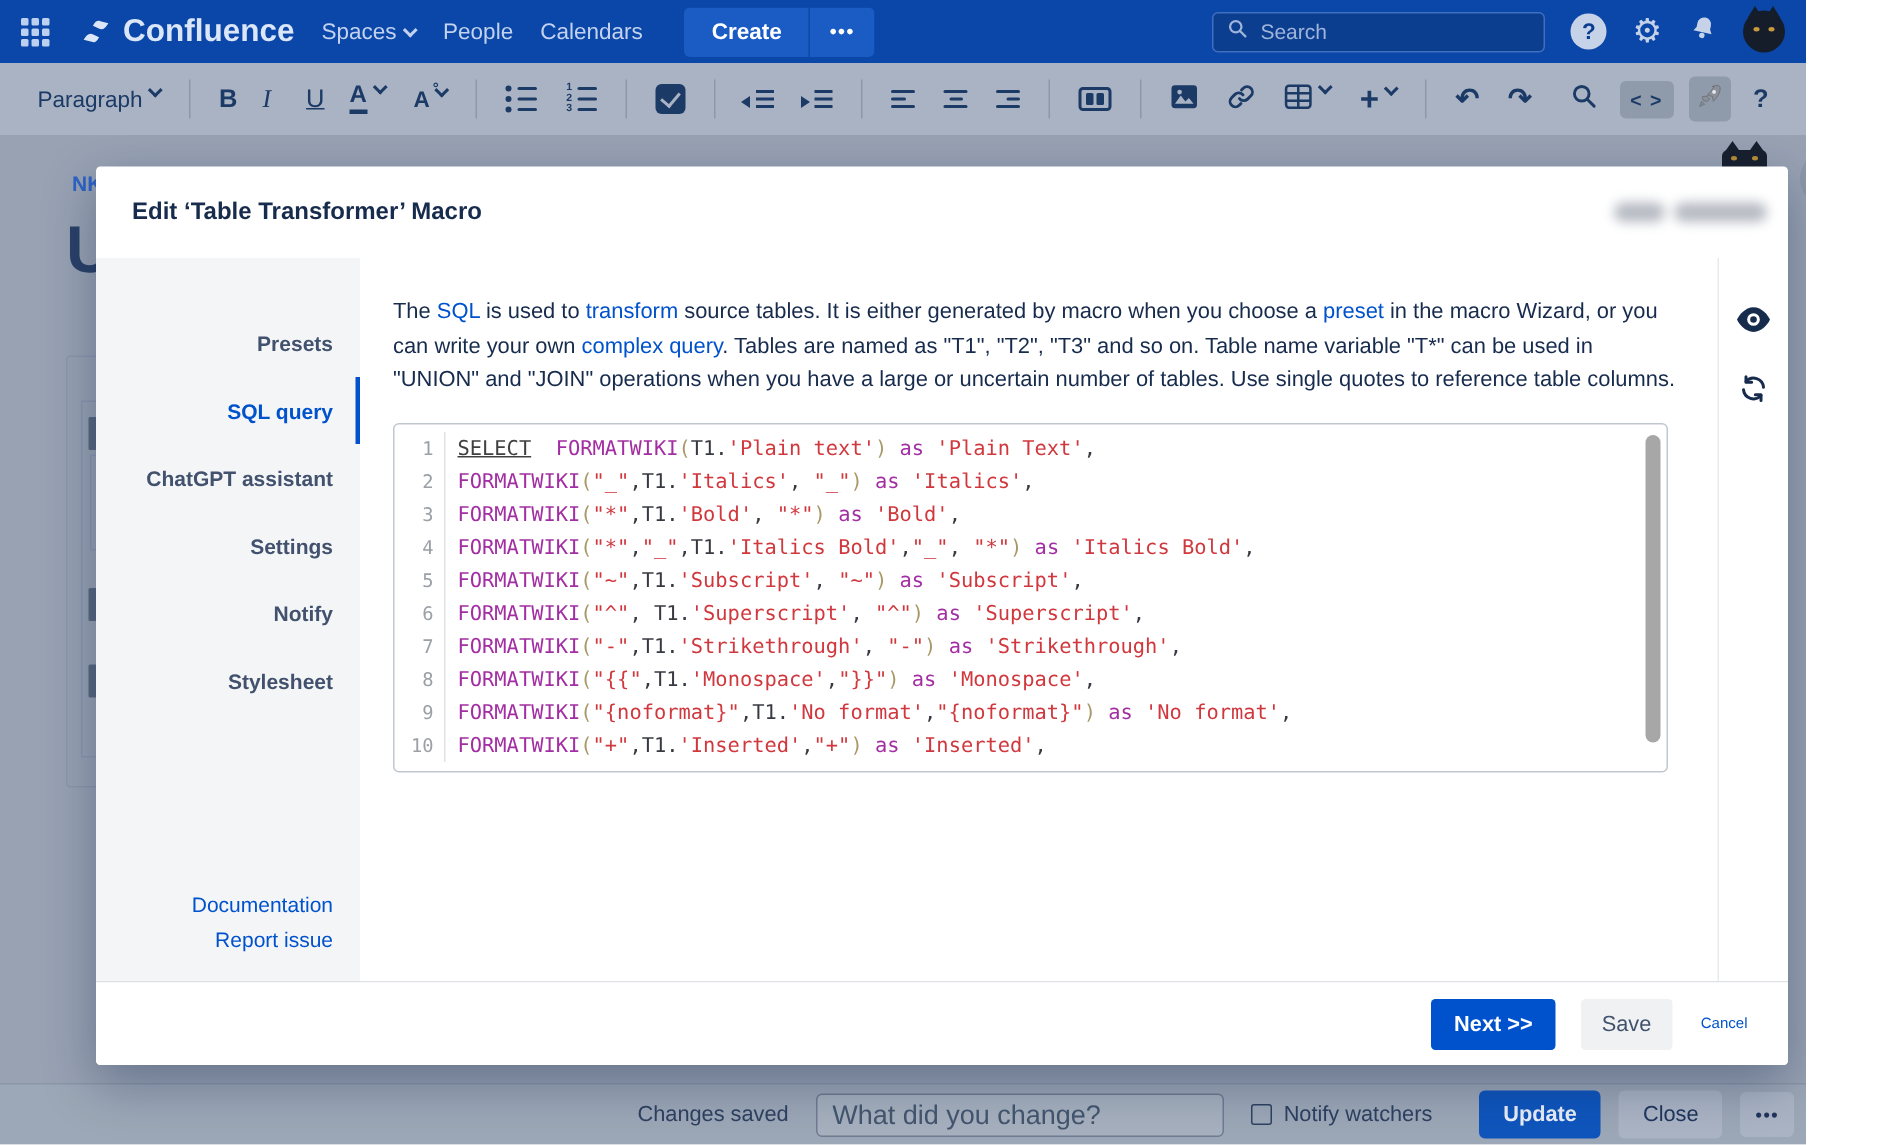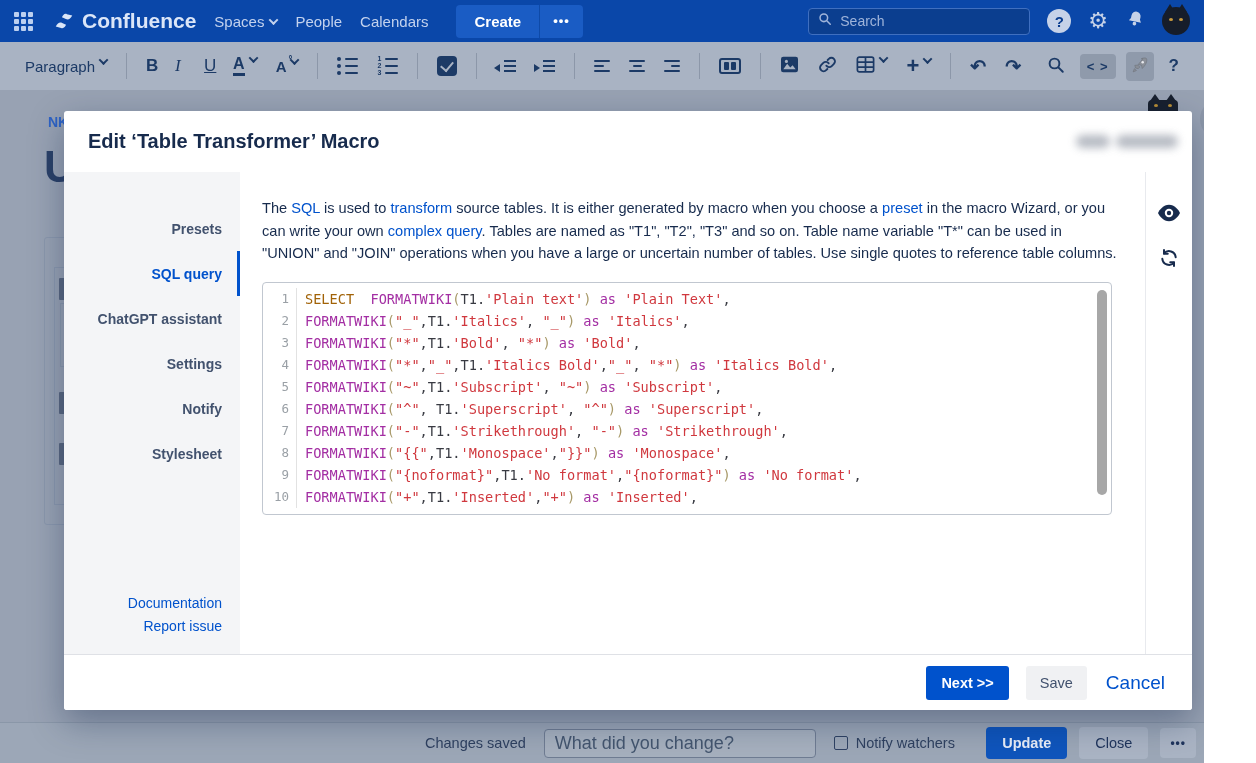--- a/index.html
+++ b/index.html
@@ -93,53 +93,53 @@
   .cat-peek i, .cat-peek b { position:absolute; top:4px; width:4px; height:3px; background:#b98e35; border-radius:50%; }
   .cat-peek i { left:6px; } .cat-peek b { right:6px; }
   .plus-fab { position:absolute; left:1200px; top:99px; width:40px; height:40px; border-radius:50%;
               background:#8d98a9; color:#313f58; font-size:27px; font-weight:bold; display:flex; align-items:center;
               justify-content:center; cursor:pointer; }
 
   
   .modal { position:absolute; left:64px; top:111px; width:1128px; height:599px; background:#fff;
            border-radius:3px; box-shadow:0 12px 34px rgba(9,30,66,0.35); z-index:10; display:flex; flex-direction:column; }
   .modal-header { height:61px; display:flex; align-items:center; padding:0 24px; position:relative; }
-  .modal-title { font-size:20px; font-weight:bold; color:#172b4d; }
+  .modal-title { font-size:16px; font-weight:bold; color:#172b4d; }
   .redact { position:absolute; right:14px; top:24px; display:flex; gap:6px; filter:blur(4px); opacity:.85; }
   .redact i { height:13px; background:#a9aeb8; border-radius:7px; display:block; }
   .modal-body { flex:1; display:flex; min-height:0; }
   .m-sidebar { width:176px; background:#f4f5f7; padding-top:34px; position:relative; }
   .side-item { height:45px; display:flex; align-items:center; justify-content:flex-end; padding-right:18px;
                font-size:14px; font-weight:bold; color:#42526e; cursor:pointer; }
   .side-item.active { color:#0052cc; box-shadow:inset -3px 0 0 #0052cc; }
   .side-links { position:absolute; bottom:16px; right:18px; text-align:right; }
   .side-links a { display:block; color:#0052cc; font-size:14px; line-height:23px; text-decoration:none; cursor:pointer; }
   .m-main { flex:1; padding:25px 22px 0 22px; min-width:0; }
   .desc { font-size:14.6px; line-height:22.5px; color:#172b4d; max-width:872px; }
   .desc a { color:#0052cc; text-decoration:none; cursor:pointer; }
   .code-wrap { margin-top:17px; width:850px; border:1px solid #c1c7d0; border-radius:4px; background:#fff;
                padding:5px 0 6px 0; position:relative; }
   .code-line { display:flex; line-height:22px; font-family:"DejaVu Sans Mono", monospace; font-size:13.6px; }
   .code-line .ln { width:34px; flex:0 0 34px; text-align:right; padding-right:7px; color:#9aa0a6;
                    border-right:1px solid #e2e2e2; font-size:12.5px; user-select:none; }
   .code-line .ct { padding-left:8px; white-space:pre; color:#383a42; }
-  .tok-k { color:#a16207; } .tok-f { color:#a32ea3; } .tok-s { color:#d0383e; }
+  .tok-k { color:#404040;text-decoration:underline; } .tok-f { color:#a32ea3; } .tok-s { color:#d0383e; }
   .tok-p { color:#a89968; } .tok-t { color:#383a42; }
   .code-scrollbar { position:absolute; right:4px; top:7px; width:10px; height:205px; background:#a7a7a7;
                     border-radius:6px; cursor:pointer; }
   .m-rail { width:47px; border-left:1px solid #e8eaee; padding-top:32px; display:flex; flex-direction:column;
             align-items:center; gap:22px; color:#172b4d; }
   .rail-btn { cursor:pointer; display:flex; }
   .modal-footer { height:56px; border-top:1px solid #dfe1e6; display:flex; align-items:center;
                   justify-content:flex-end; gap:17px; padding-right:25px; background:#fff; border-radius:0 0 3px 3px; }
   .btn-primary { background:#0052cc; color:#fff; font-size:14.5px; font-weight:bold; border:none; border-radius:3px;
                  padding:9px 15px; cursor:pointer; }
   .btn-subtle { background:#f0f1f3; color:#42526e; font-size:14.5px; border:none; border-radius:3px;
                 padding:9px 14px; cursor:pointer; }
-  .btn-link { background:none; border:none; color:#0052cc; font-size:19px; cursor:pointer; padding:9px 2px; }
+  .btn-link { background:none; border:none; color:#0052cc; font-size:10px; cursor:pointer; padding:9px 2px; }
 
   
   .bottom-bar { position:absolute; left:0; bottom:0; width:100%; height:41px; background:#9ca7b7;
                 border-top:1px solid rgba(40,60,90,0.15); display:flex; align-items:center; padding:0 8px 0 425px;
                 gap:18px; z-index:5; }
   .bb-status { color:#2f4160; font-size:14.5px; }
   .bb-input { width:272px; height:29px; border:1px solid #6f7c92; border-radius:4px; background:rgba(255,255,255,0.10);
               padding:0 10px; font-size:18px; color:#2f4160; outline:none; }
   .bb-input::placeholder { color:#44566f; }
   .bb-check { display:flex; align-items:center; gap:8px; color:#2f4160; font-size:14.5px; }

